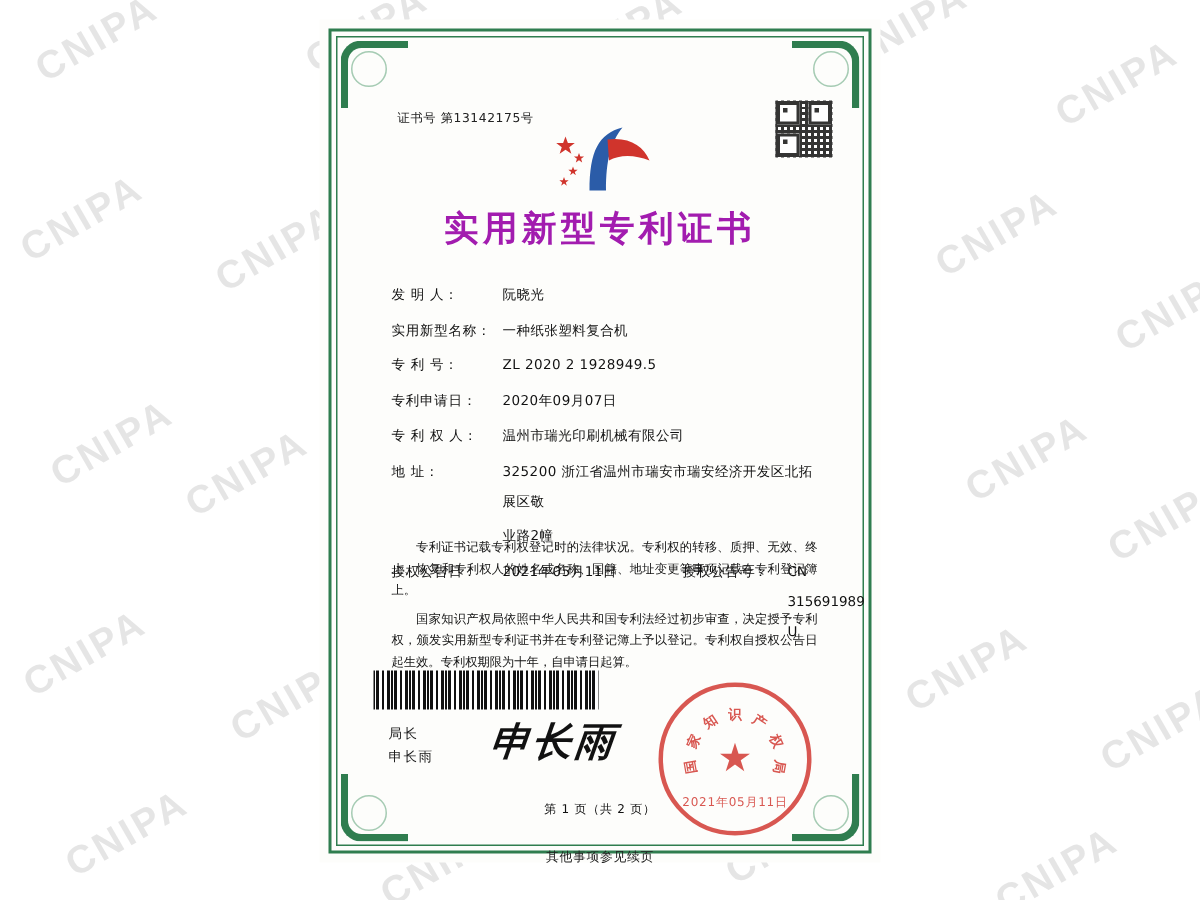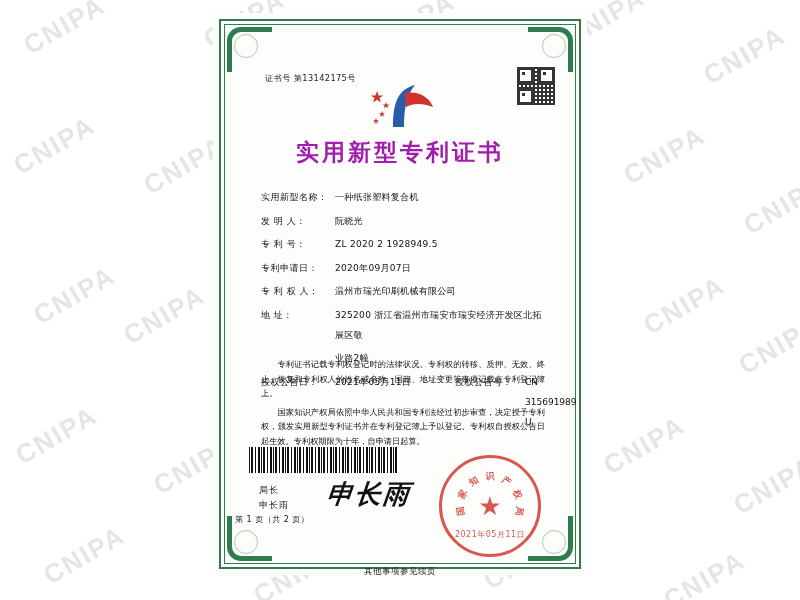--- a/index.html
+++ b/index.html
@@ -248,22 +248,22 @@
     position: absolute;
     left: 0; right: 0;
     bottom: 14px;
     text-align: center;
     font-size: 8px;
     letter-spacing: .5px;
   }
   .pagenum {
     position: absolute;
     left: 0; right: 0;
-    bottom: 28px;
-    text-align: left;
+    bottom: 8px;
+    text-align: center;
     font-size: 8px;
     color: #111;
     letter-spacing: .5px;
   }
   .footnote {
     position: absolute;
     left: 0;
     right: 0;
     bottom: 22px;
     text-align: center;
@@ -335,26 +335,26 @@
             <polygon points="19,28 19.8,30.2 22.1,30.2 20.2,31.6 20.9,33.8 19,32.4 17.1,33.8 17.8,31.6 15.9,30.2 18.2,30.2"></polygon>
             <polygon points="13,35 13.8,37.2 16.1,37.2 14.2,38.6 14.9,40.8 13,39.4 11.1,40.8 11.8,38.6 9.9,37.2 12.2,37.2"></polygon>
           </g>
         </svg>
       </div>
 
       <div class="title">实用新型专利证书</div>
 
       <div class="fields">
         <div class="frow">
+          <div class="flabel">发 明 人：</div>
+          <div class="fvalue">阮晓光</div>
+        </div>
+        <div class="frow">
           <div class="flabel">实用新型名称：</div>
           <div class="fvalue">一种纸张塑料复合机</div>
-        </div>
-        <div class="frow">
-          <div class="flabel">发 明 人：</div>
-          <div class="fvalue">阮晓光</div>
         </div>
         <div class="frow">
           <div class="flabel">专 利 号：</div>
           <div class="fvalue">ZL 2020 2 1928949.5</div>
         </div>
         <div class="frow">
           <div class="flabel">专利申请日：</div>
           <div class="fvalue">2020年09月07日</div>
         </div>
         <div class="frow">

